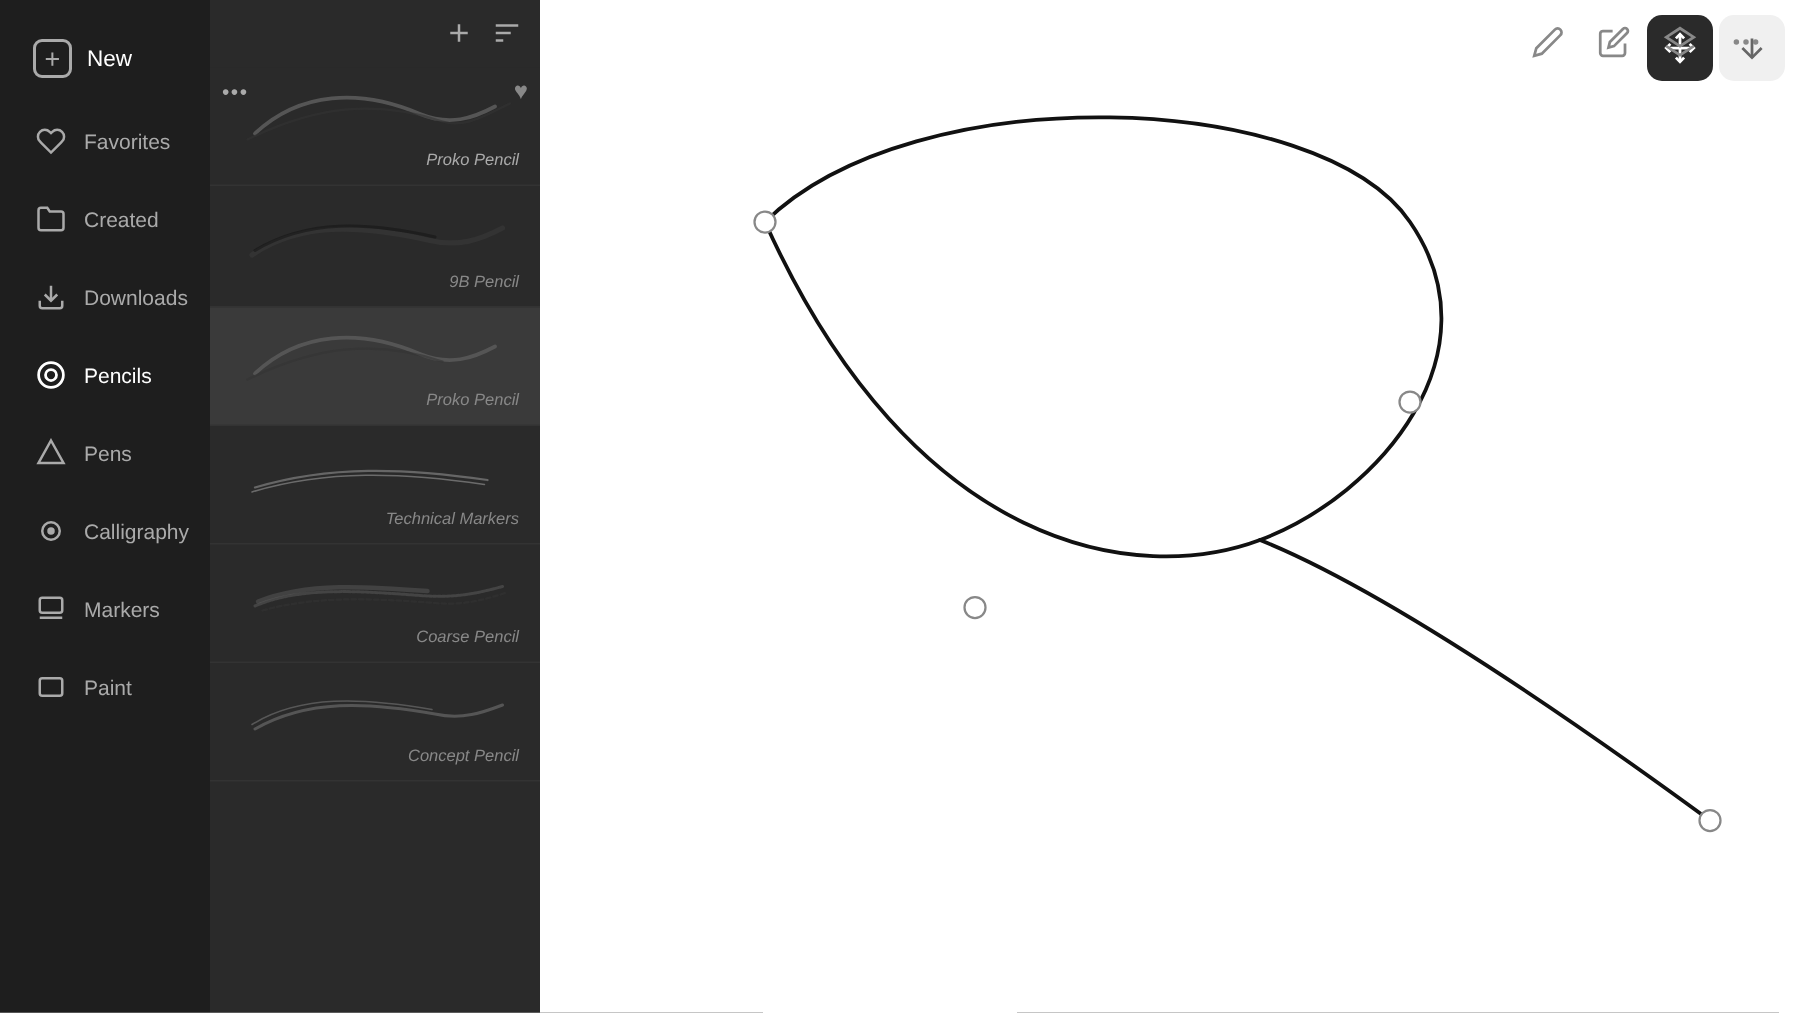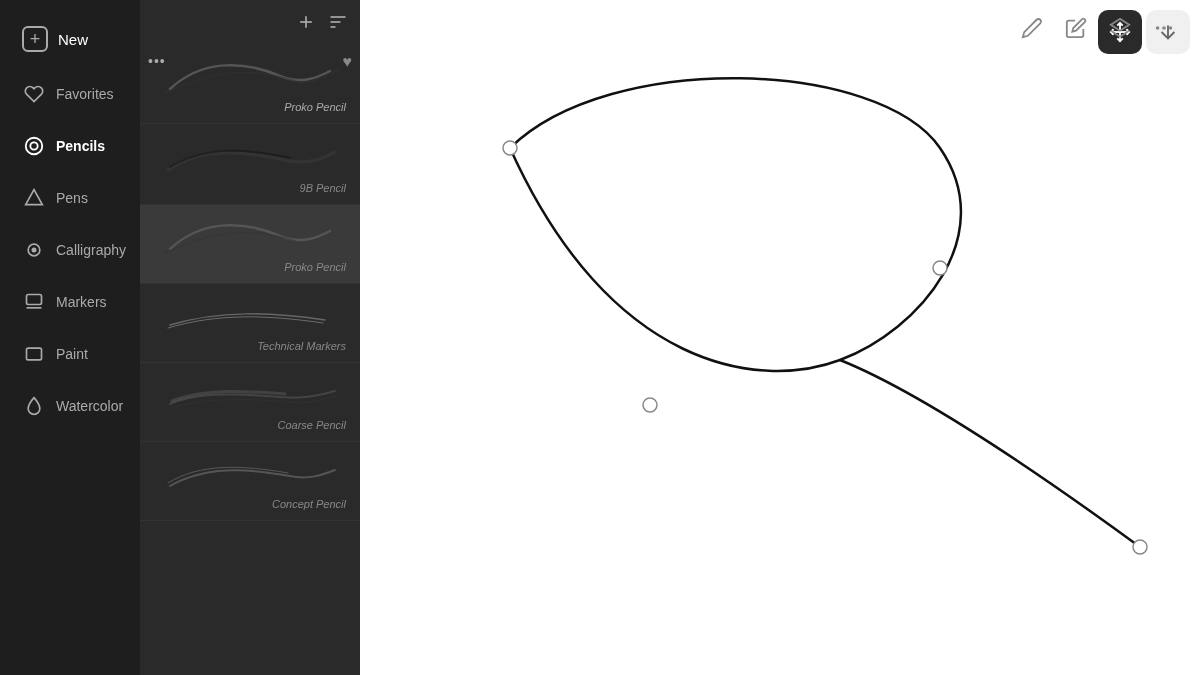--- a/index.html
+++ b/index.html
@@ -28,21 +28,21 @@
       display: flex;
       align-items: center;
       gap: 10px;
       padding: 12px 16px;
       color: #aaa;
       cursor: pointer;
       font-size: 14px;
       border-radius: 8px;
       margin: 2px 6px;
     }
-    .sidebar-item.active { color: #fff; font-weight: bold; }
+    .sidebar-item.active { color: #fff; }
     .sidebar-item .icon {
       width: 24px;
       height: 24px;
       display: flex;
       align-items: center;
       justify-content: center;
       flex-shrink: 0;
     }
 
     
@@ -251,21 +251,39 @@
 
   <div class="sidebar-item">
     <div class="icon">
       <svg width="20" height="20" viewBox="0 0 24 24" fill="none" stroke="#aaa" stroke-width="2">
         <path d="M20.84 4.61a5.5 5.5 0 0 0-7.78 0L12 5.67l-1.06-1.06a5.5 5.5 0 0 0-7.78 7.78l1.06 1.06L12 21.23l7.78-7.78 1.06-1.06a5.5 5.5 0 0 0 0-7.78z"></path>
       </svg>
     </div>
     <span>Favorites</span>
   </div>
 
-
+  <div class="sidebar-item">
+    <div class="icon">
+      <svg width="20" height="20" viewBox="0 0 24 24" fill="none" stroke="#aaa" stroke-width="2">
+        <path d="M22 19a2 2 0 0 1-2 2H4a2 2 0 0 1-2-2V5a2 2 0 0 1 2-2h5l2 3h9a2 2 0 0 1 2 2z"></path>
+      </svg>
+    </div>
+    <span>Created</span>
+  </div>
+
+  <div class="sidebar-item">
+    <div class="icon">
+      <svg width="20" height="20" viewBox="0 0 24 24" fill="none" stroke="#aaa" stroke-width="2">
+        <path d="M21 15v4a2 2 0 0 1-2 2H5a2 2 0 0 1-2-2v-4"></path>
+        <polyline points="7 10 12 15 17 10"></polyline>
+        <line x1="12" y1="15" x2="12" y2="3"></line>
+      </svg>
+    </div>
+    <span>Downloads</span>
+  </div>
 
   <div class="sidebar-item active">
     <div class="icon">
       <svg width="22" height="22" viewBox="0 0 24 24" fill="none" stroke="#fff" stroke-width="2">
         <circle cx="12" cy="12" r="9"></circle>
         <circle cx="12" cy="12" r="4"></circle>
       </svg>
     </div>
     <span>Pencils</span>
   </div>
@@ -301,28 +319,20 @@
 
   <div class="sidebar-item">
     <div class="icon">
       <svg width="20" height="20" viewBox="0 0 24 24" fill="none" stroke="#aaa" stroke-width="2">
         <rect x="3" y="5" width="18" height="14" rx="2"></rect>
       </svg>
     </div>
     <span>Paint</span>
   </div>
 
-  <div class="sidebar-item">
-    <div class="icon">
-      <svg width="20" height="20" viewBox="0 0 24 24" fill="none" stroke="#aaa" stroke-width="2">
-        <path d="M12 2 C12 2 5 10 5 15 a7 7 0 0 0 14 0 C19 10 12 2 12 2z"></path>
-      </svg>
-    </div>
-    <span>Watercolor</span>
-  </div>
 </div>
 
 <div class="brush-panel">
   <div class="brush-panel-header">
     <div class="icon-btn">
       <svg width="20" height="20" viewBox="0 0 24 24" fill="none" stroke="#aaa" stroke-width="2">
         <line x1="12" y1="5" x2="12" y2="19"></line>
           <line x1="5" y1="12" x2="19" y2="12"></line>
       </svg>
     </div>

